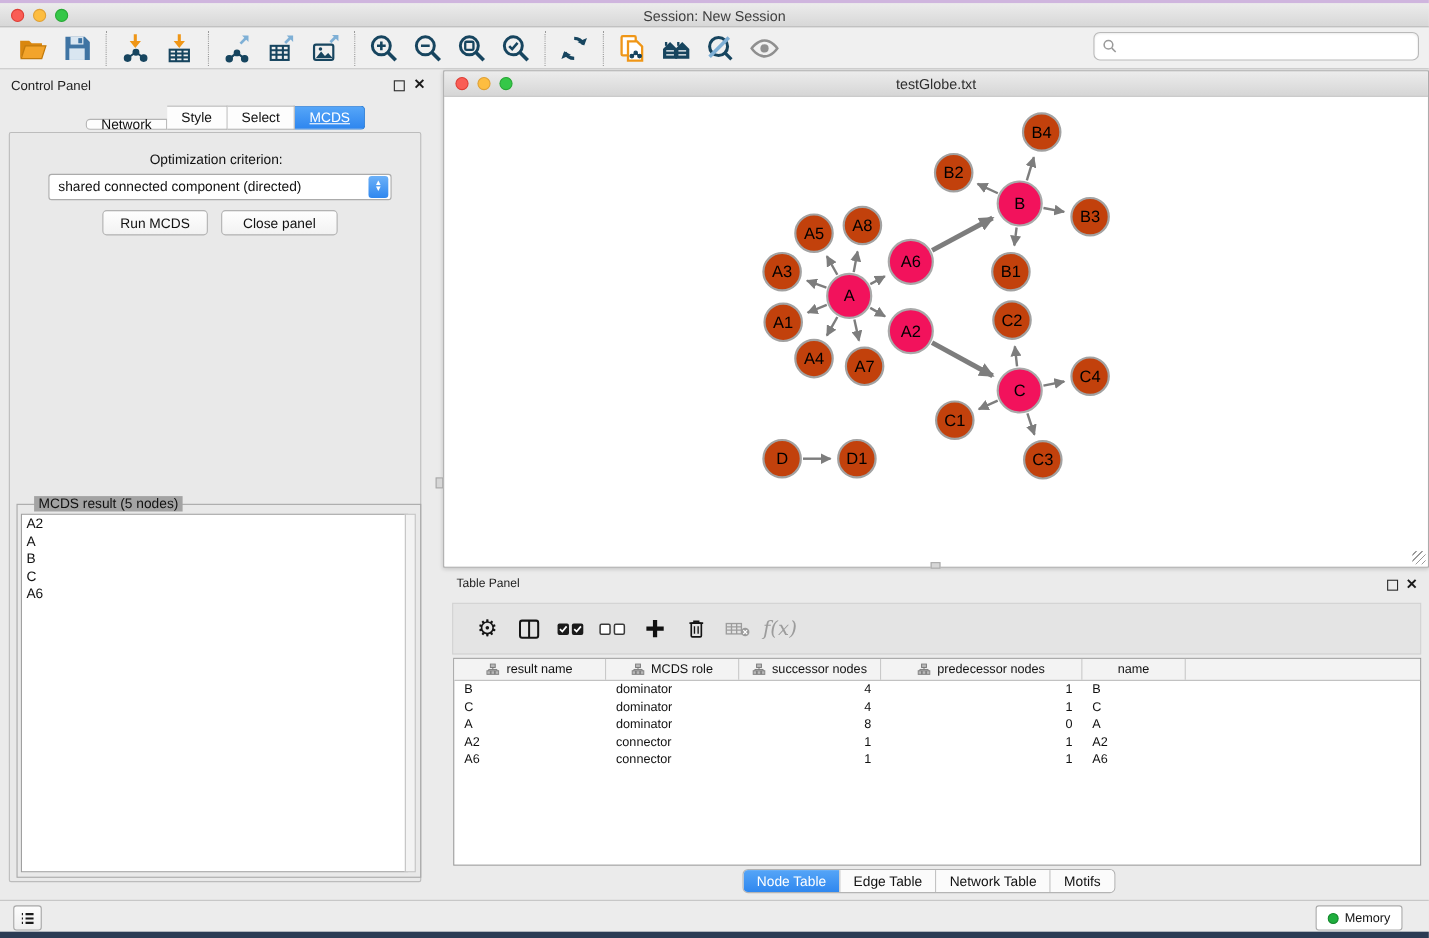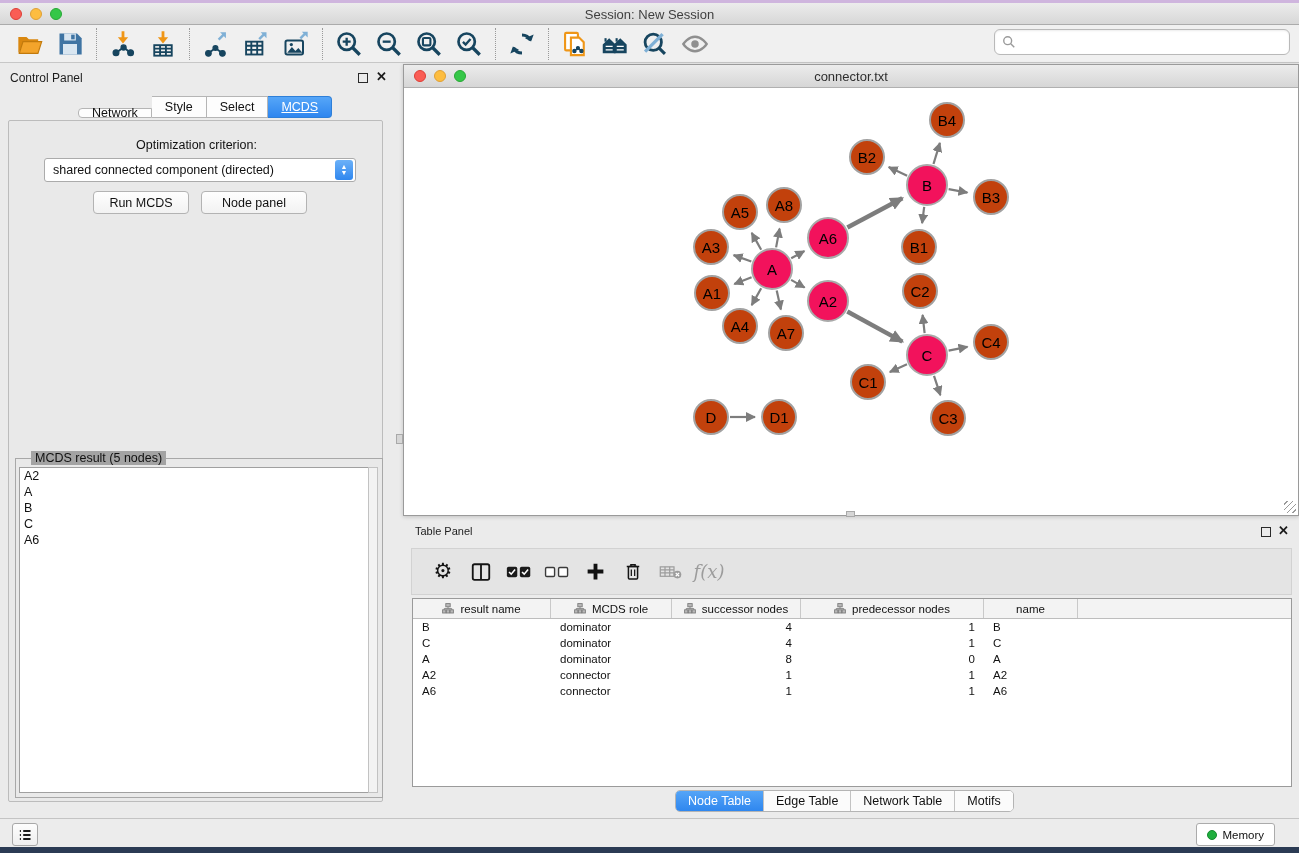--- a/index.html
+++ b/index.html
@@ -290,42 +290,42 @@
   <div class="cp-box">
     <div class="opt-label">Optimization criterion:</div>
     <div class="dropdown">
       <span class="val">shared connected component (directed)</span>
       <span class="dd-stepper">
           <span>▲</span>
           <span>▼</span>
         </span>
     </div>
     <div class="btn btn-run">Run MCDS</div>
-    <div class="btn btn-closep">Node panel</div>
+    <div class="btn btn-closep">Close panel</div>
     <div class="groupbox">
       <span class="group-label">MCDS result (5 nodes)</span>
       <div class="mcds-list" id="mcds-list">
           <div class="mcds-item">A2</div>
           <div class="mcds-item">A</div>
           <div class="mcds-item">B</div>
           <div class="mcds-item">C</div>
           <div class="mcds-item">A6</div>
         </div>
       <div class="mcds-scroll" style="right:4px;"></div>
     </div>
   </div>
 
   <div class="net-window">
     <div class="net-titlebar">
       <div class="net-lights">
         <div class="light red"></div>
         <div class="light yellow"></div>
         <div class="light green"></div>
       </div>
-      <div class="net-title">connector.txt</div>
+      <div class="net-title">testGlobe.txt</div>
     </div>
     <div class="net-canvas" id="net-canvas">
         <svg class="edges" width="894" height="427">
 <defs>
 <marker id="arr" markerWidth="11" markerHeight="10" refX="9" refY="5" orient="auto" markerUnits="userSpaceOnUse">
               <path d="M0 0L10 5L0 10z" fill="#7d7d7d"></path>
             </marker>
 <marker id="arrb" markerWidth="15" markerHeight="13" refX="12" refY="6.5" orient="auto" markerUnits="userSpaceOnUse">
               <path d="M0 0L14 6.5L0 13z" fill="#7d7d7d"></path>
             </marker>

